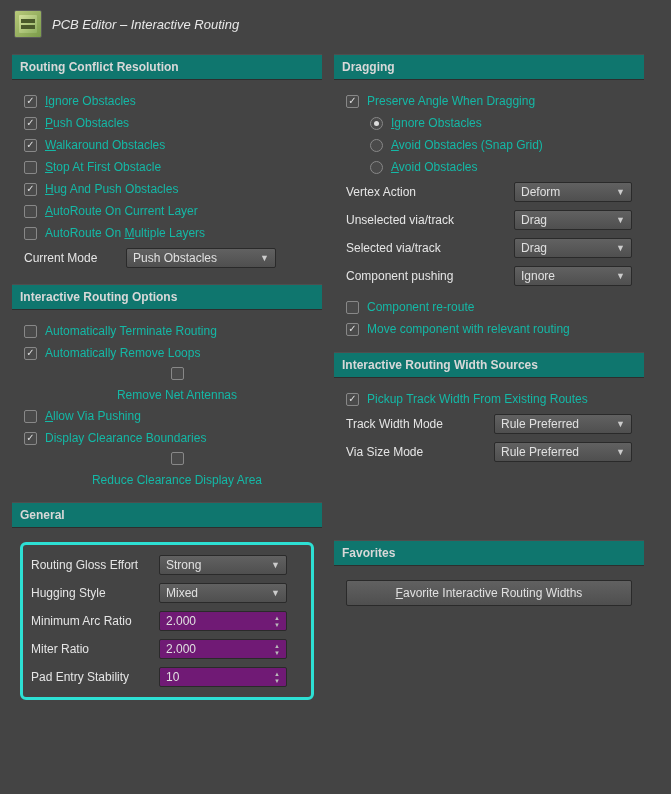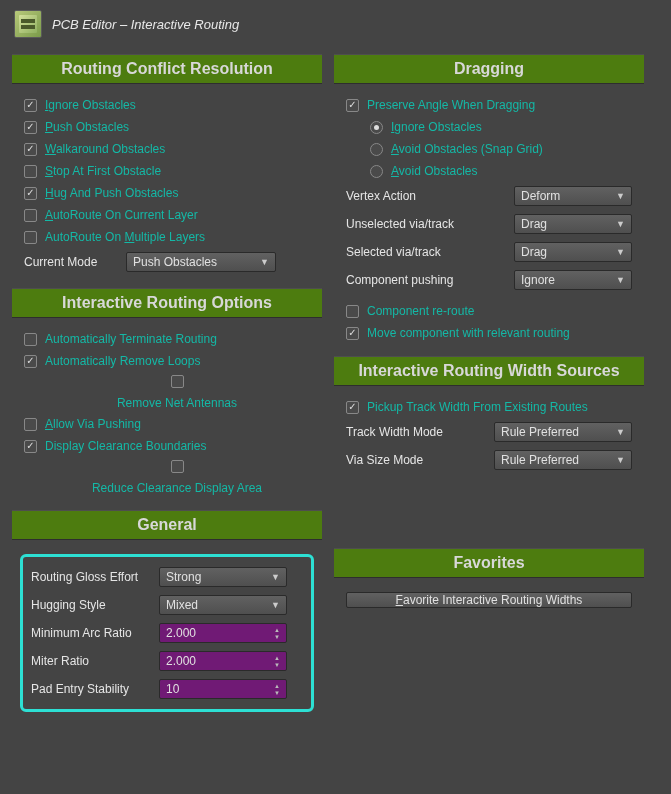--- a/index.html
+++ b/index.html
@@ -49,28 +49,27 @@
     display: flex;
     gap: 12px;
     padding: 0 12px;
   }
   .col-left { width: 310px; }
   .col-right { width: 310px; }
   .panel {
     margin-bottom: 10px;
   }
   .panel-header {
-    background: #4d7c0f;
+    background: #0f766e;
     font-weight: bold;
-    font-size: 16px;
+    font-size: 12px;
     color: #d8d8d8;
     padding: 5px 8px;
     border-top: 1px solid #4e4e4e;
     border-bottom: 1px solid #2e2e2e;
-    text-align: center;
   }
   .panel-body {
     padding: 10px 8px 2px 8px;
   }
   .checkrow {
     display: flex;
     align-items: center;
     gap: 8px;
     padding: 3px 4px;
     min-height: 22px;
@@ -158,21 +157,21 @@
     flex-direction: column;
     font-size: 6px;
     line-height: 6px;
     color: #bbb;
     gap: 1px;
   }
   .button {
     background: linear-gradient(#616161, #4f4f4f);
     border: 1px solid #2a2a2a;
     border-radius: 2px;
-    height: 16px;
+    height: 26px;
     display: flex;
     align-items: center;
     justify-content: center;
     color: #e0e0e0;
     cursor: pointer;
   }
   .highlight-box {
     border: 3px solid #2de0d4;
     border-radius: 6px;
     padding: 6px 4px;

